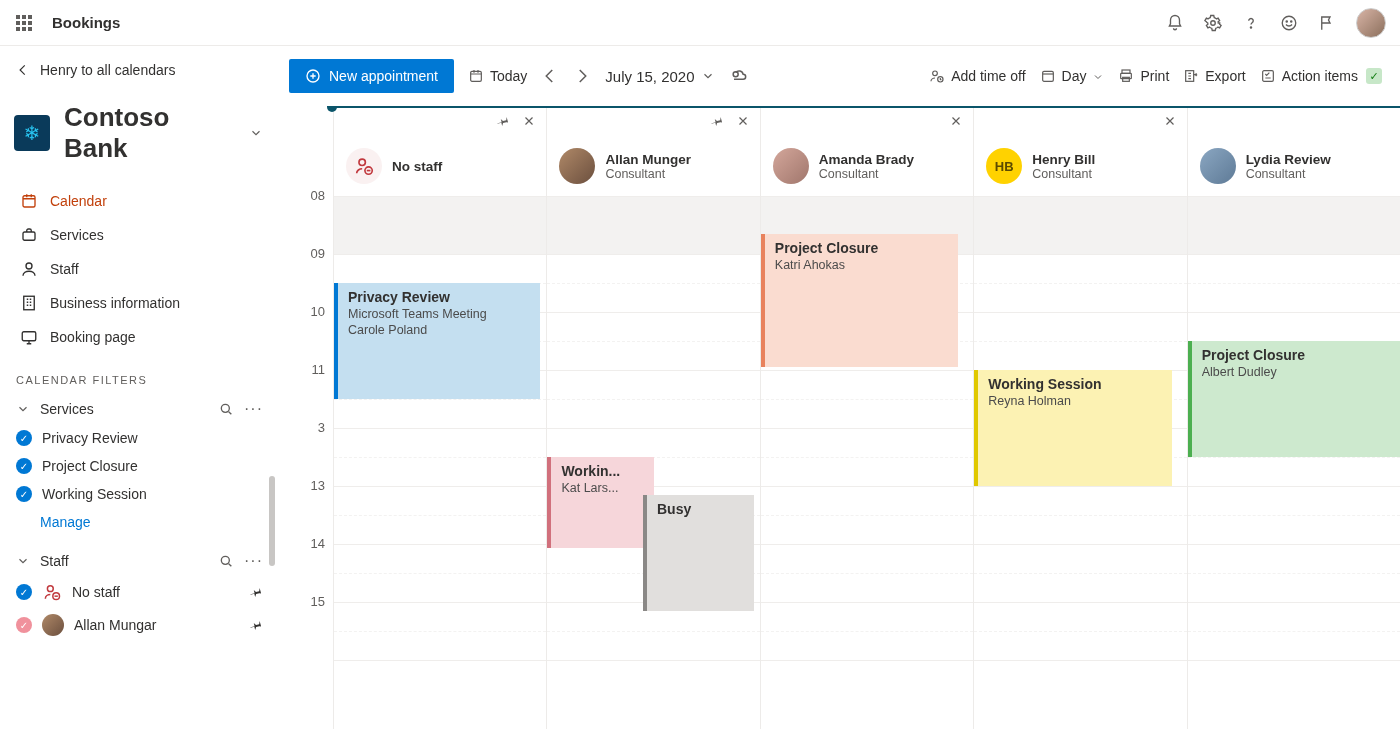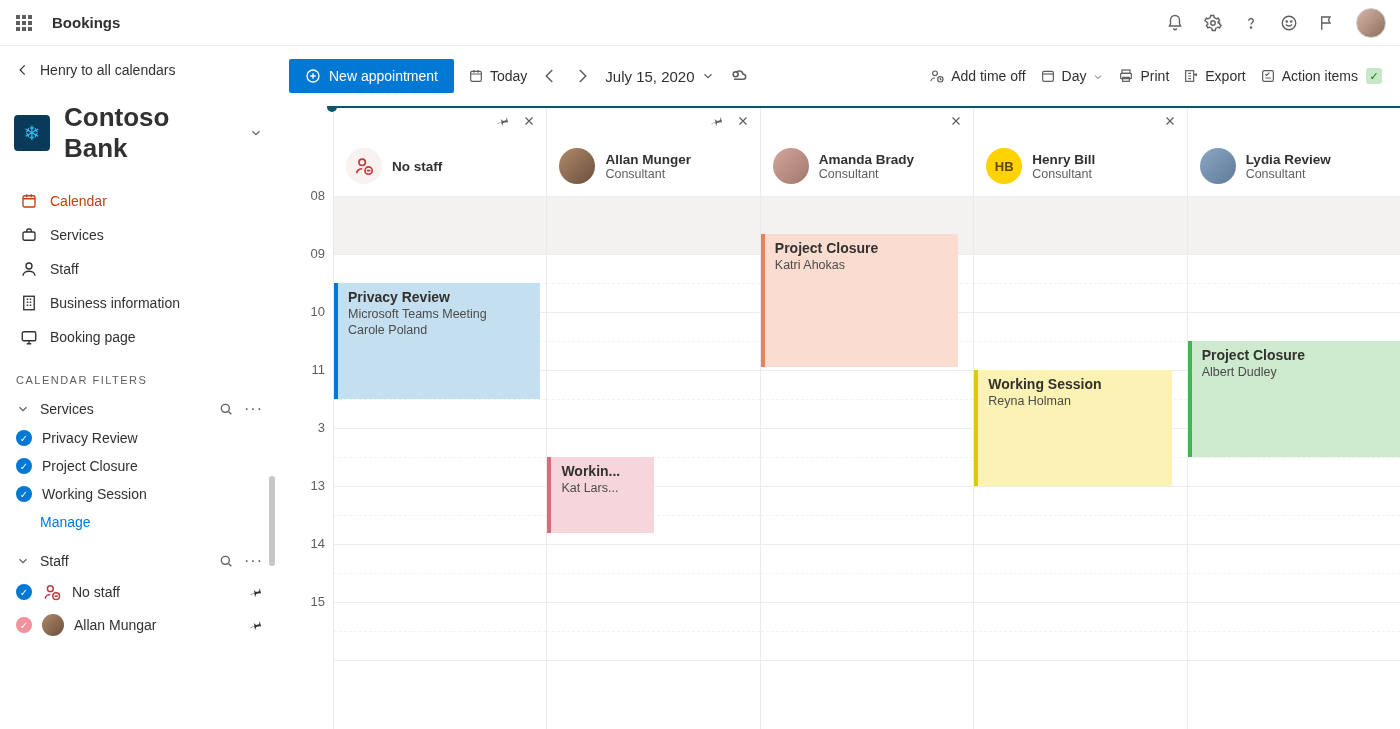--- a/index.html
+++ b/index.html
@@ -462,23 +462,26 @@
               <div class="halfline" style="top: 203px;"></div>
               <div class="hourline" style="top: 232px;"></div>
               <div class="halfline" style="top: 261px;"></div>
               <div class="hourline" style="top: 290px;"></div>
               <div class="halfline" style="top: 319px;"></div>
               <div class="hourline" style="top: 348px;"></div>
               <div class="halfline" style="top: 377px;"></div>
               <div class="hourline" style="top: 406px;"></div>
               <div class="halfline" style="top: 435px;"></div>
               <div class="hourline" style="top: 464px;"></div>
-              <div class="evt pink" style="top: 261px; height: 76px; left: 0px; right: 50%;">
+              <div class="evt pink" style="top: 261px; height: 91px; left: 0px; right: 50%;">
                 <div class="t">Workin...</div>
                 <div class="s">Kat Lars...</div>
+              </div>
+              <div class="evt gray" style="top: 298.7px; height: 116px; left: 45%; right: 6px;">
+                <div class="t">Busy</div>
               </div>
             </div>
           </div>
           <div class="staffcol">
             <div class="col-top">
               <span class="ic">
                 <svg viewBox="0 0 24 24" fill="none" stroke="currentColor" stroke-width="2">
                   <path d="M6 6l12 12M18 6L6 18"></path>
                 </svg>
               </span>

